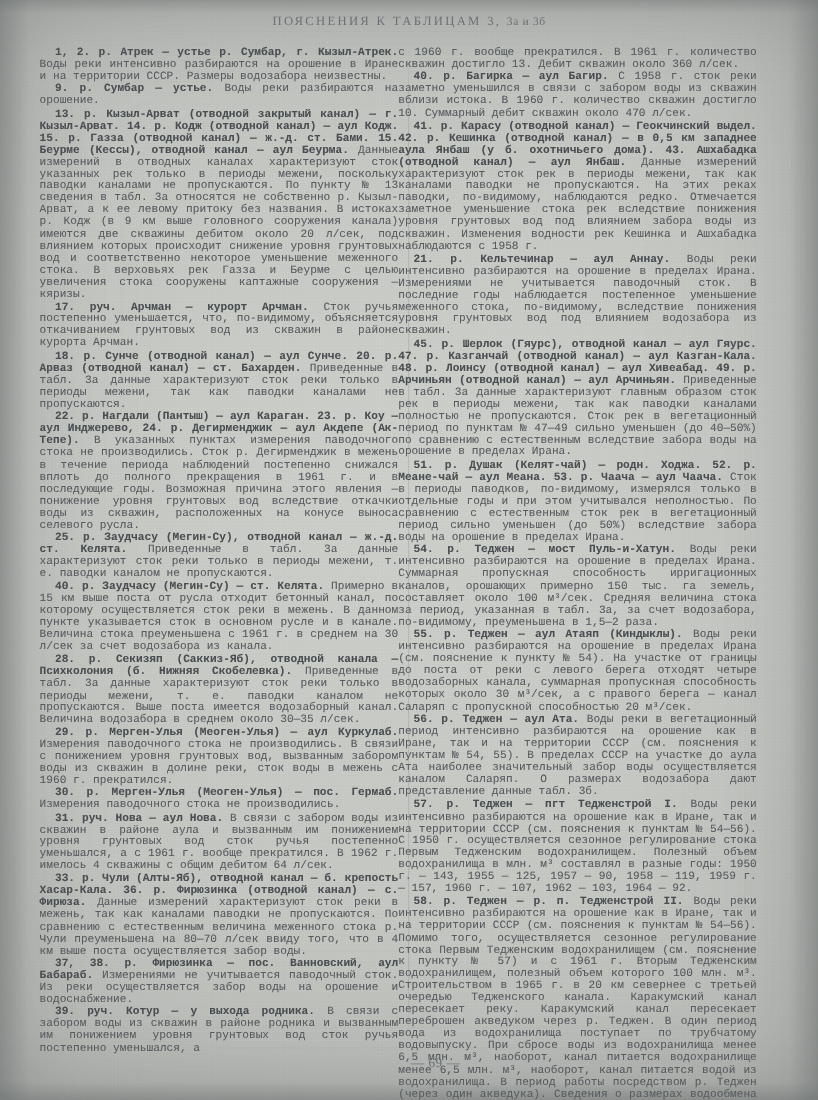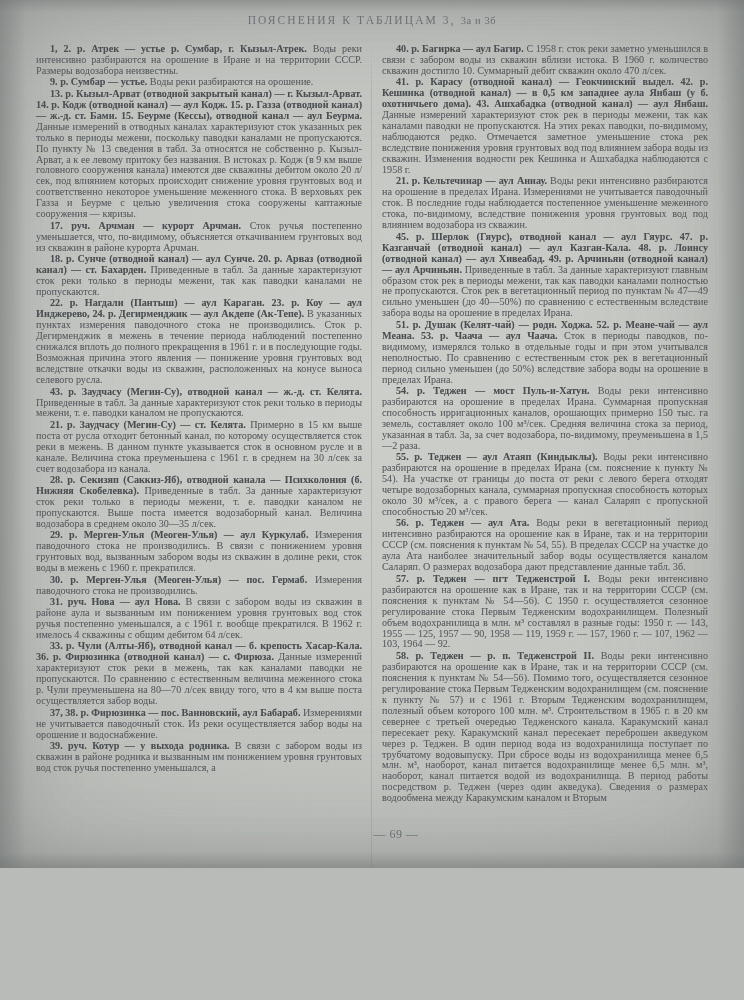--- a/index.html
+++ b/index.html
@@ -3,21 +3,21 @@
 <meta charset="utf-8">
 <style>
   html, body {
     margin: 0;
     padding: 0;
     background: #b9bbb8;
   }
   .page {
     position: relative;
     width: 744px;
-    height: 868px;
+    height: 1000px;
     margin: 0;
     overflow: hidden;
     background:
       radial-gradient(ellipse 120% 90% at 50% 45%, #cfd1cd 0%, #c6c8c4 45%, #b7b9b5 78%, #a9aba7 100%);
     font-family: "Liberation Serif", "DejaVu Serif", serif;
     color: #4a4f52;
   }
   
   .page::before {
     content: "";
@@ -56,21 +56,21 @@
     font-size: 10.5px;
   }
 
   .columns {
     position: absolute;
     top: 44px;
     left: 36px;
     width: 672px;
     height: 915px;
     display: flex;
-    gap: 20px;
+    font-family: Liberation Mono, monospace;
   }
   .col {
     width: 326px;
     font-size: 10.15px;
     line-height: 10.95px;
     text-align: justify;
     text-justify: inter-word;
     hyphens: manual;
     color: #585d60;
   }
@@ -160,31 +160,32 @@
   <div class="divider"></div>
 
   <div class="columns">
     <div class="col" id="col-left">
         <p><b>1, 2. р. Атрек — устье р. Сумбар, г. Кызыл-Атрек.</b><span> Воды реки интенсивно разбираются на орошение в Иране и на территории СССР. Размеры водозабора неизвестны.</span></p>
         <p><b>9. р. Сумбар — устье.</b><span> Воды реки разбираются на орошение.</span></p>
         <p><b>13. р. Кызыл-Арват (отводной закрытый канал) — г. Кызыл-Арват. 14. р. Кодж (отводной канал) — аул Кодж. 15. р. Газза (отводной канал) — ж.-д. ст. Бами. 15. Беурме (Кессы), отводной канал — аул Беурма.</b><span> Данные измерений в отводных каналах характеризуют сток указанных рек только в периоды межени, поскольку паводки каналами не пропускаются. По пункту № 13 сведения в табл. 3а относятся не собственно р. Кызыл-Арват, а к ее левому притоку без названия. В истоках р. Кодж (в 9 км выше головного сооружения канала) имеются две скважины дебитом около 20 л/сек, под влиянием которых происходит снижение уровня грунтовых вод и соответственно некоторое уменьшение меженного стока. В верховьях рек Газза и Беурме с целью увеличения стока сооружены каптажные сооружения — кяризы.</span></p>
         <p><b>17. руч. Арчман — курорт Арчман.</b><span> Сток ручья постепенно уменьшается, что, по-видимому, объясняется откачиванием грунтовых вод из скважин в районе курорта Арчман.</span></p>
         <p><b>18. р. Сунче (отводной канал) — аул Сунче. 20. р. Арваз (отводной канал) — ст. Бахарден.</b><span> Приведенные в табл. 3а данные характеризуют сток реки только в периоды межени, так как паводки каналами не пропускаются.</span></p>
         <p><b>22. р. Нагдали (Пантыш) — аул Караган. 23. р. Коу — аул Инджерево, 24. р. Дегирменджик — аул Акдепе (Ак-Тепе).</b><span> В указанных пунктах измерения паводочного стока не производились. Сток р. Дегирменджик в межень в течение периода наблюдений постепенно снижался вплоть до полного прекращения в 1961 г. и в последующие годы. Возможная причина этого явления — понижение уровня грунтовых вод вследствие откачки воды из скважин, расположенных на конусе выноса селевого русла.</span></p>
-        <p><b>43. р. Заудчасу (Мегин-Су), отводной канал — ж.-д. ст. Келята.</b><span> Приведенные в табл. 3а данные характеризуют сток реки только в периоды межени, т. е. паводки каналом не пропускаются.</span></p>
-        <p><b>21. р. Заудчасу (Мегин-Су) — ст. Келята.</b><span> Примерно в 15 км выше поста от русла отходит бетонный канал, по которому осуществляется сток реки в межень. В данном пункте указывается сток в основном русле и в канале. Величина стока преуменьшена с 1961 г. в среднем на 30 л/сек за счет водозабора из канала.</span></p>
+        <p><b>25. р. Заудчасу (Мегин-Су), отводной канал — ж.-д. ст. Келята.</b><span> Приведенные в табл. 3а данные характеризуют сток реки только в периоды межени, т. е. паводки каналом не пропускаются.</span></p>
+        <p><b>40. р. Заудчасу (Мегин-Су) — ст. Келята.</b><span> Примерно в 15 км выше поста от русла отходит бетонный канал, по которому осуществляется сток реки в межень. В данном пункте указывается сток в основном русле и в канале. Величина стока преуменьшена с 1961 г. в среднем на 30 л/сек за счет водозабора из канала.</span></p>
         <p><b>28. р. Секизяп (Саккиз-Яб), отводной канала — Психколония (б. Нижняя Скобелевка).</b><span> Приведенные в табл. 3а данные характеризуют сток реки только в периоды межени, т. е. паводки каналом не пропускаются. Выше поста имеется водозаборный канал. Величина водозабора в среднем около 30—35 л/сек.</span></p>
         <p><b>29. р. Мерген-Улья (Меоген-Улья) — аул Куркулаб.</b><span> Измерения паводочного стока не производились. В связи с понижением уровня грунтовых вод, вызванным забором воды из скважин в долине реки, сток воды в межень с 1960 г. прекратился.</span></p>
         <p><b>30. р. Мерген-Улья (Меоген-Улья) — пос. Гермаб.</b><span> Измерения паводочного стока не производились.</span></p>
         <p><b>31. руч. Нова — аул Нова.</b><span> В связи с забором воды из скважин в районе аула и вызванным им понижением уровня грунтовых вод сток ручья постепенно уменьшался, а с 1961 г. вообще прекратился. В 1962 г. имелось 4 скважины с общим дебитом 64 л/сек.</span></p>
         <p><b>33. р. Чули (Алты-Яб), отводной канал — б. крепость Хасар-Кала. 36. р. Фирюзинка (отводной канал) — с. Фирюза.</b><span> Данные измерений характеризуют сток реки в межень, так как каналами паводки не пропускаются. По сравнению с естественным величина меженного стока р. Чули преуменьшена на 80—70 л/сек ввиду того, что в 4 км выше поста осуществляется забор воды.</span></p>
         <p><b>37, 38. р. Фирюзинка — пос. Ванновский, аул Бабараб.</b><span> Измерениями не учитывается паводочный сток. Из реки осуществляется забор воды на орошение и водоснабжение.</span></p>
         <p><b>39. руч. Котур — у выхода родника.</b><span> В связи с забором воды из скважин в районе родника и вызванным им понижением уровня грунтовых вод сток ручья постепенно уменьшался, а</span></p>
       </div>
     <div class="col" id="col-right">
+        <p class="cont"><span>с 1960 г. вообще прекратился. В 1961 г. количество скважин достигло 13. Дебит скважин около 360 л/сек.</span></p>
         <p><b>40. р. Багирка — аул Багир.</b><span> С 1958 г. сток реки заметно уменьшился в связи с забором воды из скважин вблизи истока. В 1960 г. количество скважин достигло 10. Суммарный дебит скважин около 470 л/сек.</span></p>
         <p><b>41. р. Карасу (отводной канал) — Геокчинский выдел. 42. р. Кешинка (отводной канал) — в 0,5 км западнее аула Янбаш (у б. охотничьего дома). 43. Ашхабадка (отводной канал) — аул Янбаш.</b><span> Данные измерений характеризуют сток рек в периоды межени, так как каналами паводки не пропускаются. На этих реках паводки, по-видимому, наблюдаются редко. Отмечается заметное уменьшение стока рек вследствие понижения уровня грунтовых вод под влиянием забора воды из скважин. Изменения водности рек Кешинка и Ашхабадка наблюдаются с 1958 г.</span></p>
         <p><b>21. р. Кельтечинар — аул Аннау.</b><span> Воды реки интенсивно разбираются на орошение в пределах Ирана. Измерениями не учитывается паводочный сток. В последние годы наблюдается постепенное уменьшение меженного стока, по-видимому, вследствие понижения уровня грунтовых вод под влиянием водозабора из скважин.</span></p>
         <p><b>45. р. Шерлок (Гяурс), отводной канал — аул Гяурс. 47. р. Казганчай (отводной канал) — аул Казган-Кала. 48. р. Лоинсу (отводной канал) — аул Хивеабад. 49. р. Арчиньян (отводной канал) — аул Арчиньян.</b><span> Приведенные в табл. 3а данные характеризуют главным образом сток рек в периоды межени, так как паводки каналами полностью не пропускаются. Сток рек в вегетационный период по пунктам № 47—49 сильно уменьшен (до 40—50%) по сравнению с естественным вследствие забора воды на орошение в пределах Ирана.</span></p>
         <p><b>51. р. Душак (Келят-чай) — родн. Ходжа. 52. р. Меане-чай — аул Меана. 53. р. Чаача — аул Чаача.</b><span> Сток в периоды паводков, по-видимому, измерялся только в отдельные годы и при этом учитывался неполностью. По сравнению с естественным сток рек в вегетационный период сильно уменьшен (до 50%) вследствие забора воды на орошение в пределах Ирана.</span></p>
         <p><b>54. р. Теджен — мост Пуль-и-Хатун.</b><span> Воды реки интенсивно разбираются на орошение в пределах Ирана. Суммарная пропускная способность ирригационных каналов, орошающих примерно 150 тыс. га земель, составляет около 100 м³/сек. Средняя величина стока за период, указанная в табл. 3а, за счет водозабора, по-видимому, преуменьшена в 1,5—2 раза.</span></p>
         <p><b>55. р. Теджен — аул Атаяп (Киндыклы).</b><span> Воды реки интенсивно разбираются на орошение в пределах Ирана (см. пояснение к пункту № 54). На участке от границы до поста от реки с левого берега отходят четыре водозаборных канала, суммарная пропускная способность которых около 30 м³/сек, а с правого берега — канал Саларяп с пропускной способностью 20 м³/сек.</span></p>
         <p><b>56. р. Теджен — аул Ата.</b><span> Воды реки в вегетационный период интенсивно разбираются на орошение как в Иране, так и на территории СССР (см. пояснения к пунктам № 54, 55). В пределах СССР на участке до аула Ата наиболее значительный забор воды осуществляется каналом Саларяп. О размерах водозабора дают представление данные табл. 3б.</span></p>
         <p><b>57. р. Теджен — пгт Тедженстрой I.</b><span> Воды реки интенсивно разбираются на орошение как в Иране, так и на территории СССР (см. пояснения к пунктам № 54—56). С 1950 г. осуществляется сезонное регулирование стока Первым Тедженским водохранилищем. Полезный объем водохранилища в млн. м³ составлял в разные годы: 1950 г. — 143, 1955 — 125, 1957 — 90, 1958 — 119, 1959 г. — 157, 1960 г. — 107, 1962 — 103, 1964 — 92.</span></p>
         <p><b>58. р. Теджен — р. п. Тедженстрой II.</b><span> Воды реки интенсивно разбираются на орошение как в Иране, так и на территории СССР (см. пояснения к пунктам № 54—56). Помимо того, осуществляется сезонное регулирование стока Первым Тедженским водохранилищем (см. пояснение к пункту № 57) и с 1961 г. Вторым Тедженским водохранилищем, полезный объем которого 100 млн. м³. Строительством в 1965 г. в 20 км севернее с третьей очередью Тедженского канала. Каракумский канал пересекает реку. Каракумский канал пересекает переброшен акведуком через р. Теджен. В один период вода из водохранилища поступает по трубчатому водовыпуску. При сбросе воды из водохранилища менее 6,5 млн. м³, наоборот, канал питается водохранилище менее 6,5 млн. м³, наоборот, канал питается водой из водохранилища. В период работы посредством р. Теджен (через один акведука). Сведения о размерах водообмена между Каракумским каналом и Вторым</span></p>

